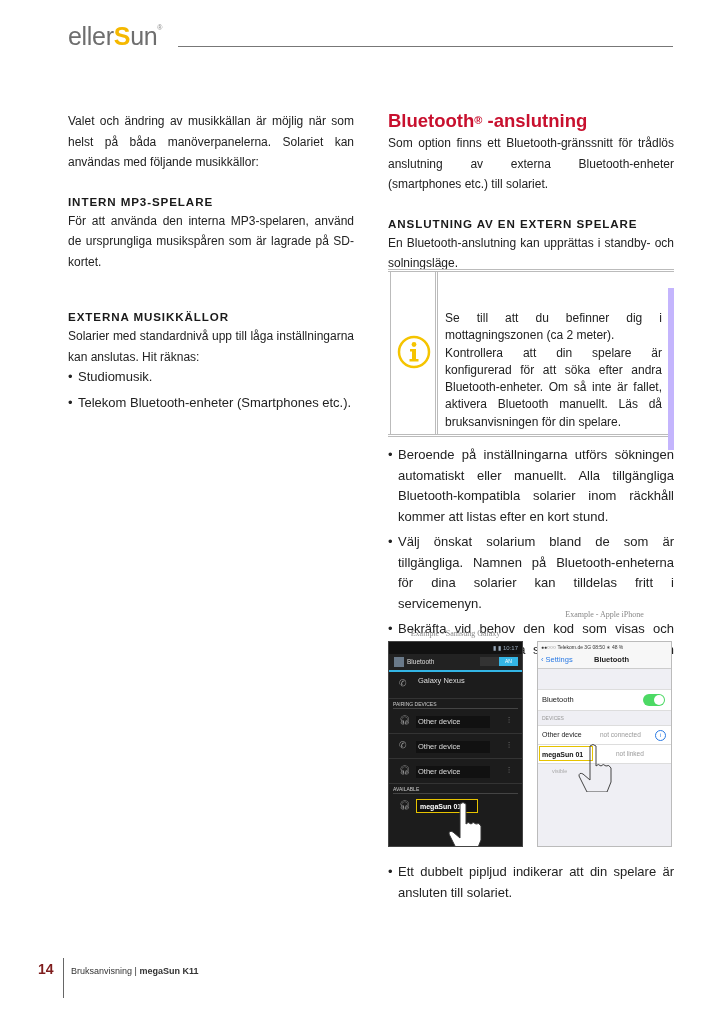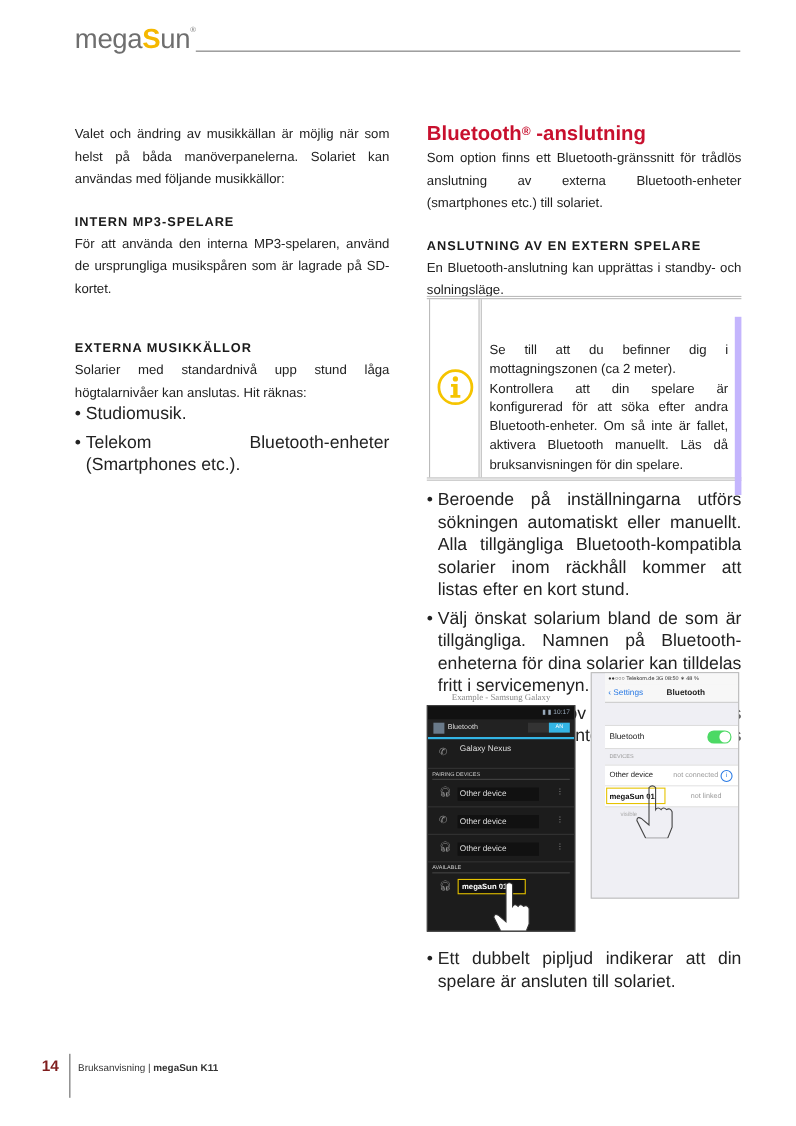--- a/index.html
+++ b/index.html
@@ -11,21 +11,21 @@
   .logo sup { font-size:7px; color:#888; vertical-align:top; position:relative; top:2px; }
   .header-rule { left:178px; top:46px; width:495px; height:1px; background:#777; }
   .col { width:286px; }
   .colL { left:68px; }
   .colR { left:388px; }
   h1 { margin:0; color:#c8102e; font-size:18.5px; font-weight:700; line-height:22px; }
   h1 sup { font-size:11px; vertical-align:top; position:relative; top:-1px; }
   p { margin:0; font-size:12px; line-height:20.5px; text-align:justify; }
   h3 { margin:0; font-size:11.6px; font-weight:700; letter-spacing:0.9px; line-height:18px; color:#1a1a1a; }
   ul { margin:0; padding:0; list-style:none; }
-  li { font-size:16px; line-height:20.5px; position:relative; padding-left:10px; text-align:justify; }
+  li { font-size:13px; line-height:20.5px; position:relative; padding-left:10px; text-align:justify; }
   li::before { content:"•"; position:absolute; left:0; top:0; }
   li.gap { margin-top:5px; }
   .info-box { left:388px; top:269px; width:286px; height:168px; border-top:3px double #bbb; border-bottom:3px double #bbb; box-sizing:border-box; }
   .info-icon-cell { position:absolute; left:2px; top:0; width:48px; height:100%; border-left:1px solid #bbb; border-right:3px double #bbb; box-sizing:border-box; }
   .info-text-cell { position:absolute; left:52px; top:16px; right:0; height:100%; border-right:6px solid #c4b5fd; box-sizing:border-box; padding:22px 6px 0 5px; }
   .info-text-cell p { font-size:12px; line-height:17.3px; }
   .shot-caption { font-size:8px; color:#888; text-align:center;font-family:Liberation Serif, serif; }
   .phone { overflow:hidden; }
   .and { left:388px; top:641px; width:135px; height:206px; background:#1c1c1c; border:1px solid #444; box-sizing:border-box; }
   .and-status { height:12px; background:#111; font-size:6px; color:#9ab; text-align:right; padding-right:4px; line-height:12px; }
@@ -34,21 +34,21 @@
   .and-bar .lbl { position:absolute; left:18px; }
   .and-bar .toggle { position:absolute; right:4px; top:3px; width:38px; height:9px; background:#333; }
   .and-bar .toggle span { position:absolute; right:0; top:0; width:19px; height:9px; background:#33b5e5; color:#fff; font-size:5px; line-height:9px; text-align:center; }
   .and-row { position:relative; height:24px; border-bottom:1px solid #333; font-size:7.5px; color:#ddd; }
   .and-row .ic { position:absolute; left:10px; top:7px; width:9px; height:9px; color:#999; font-size:9px; line-height:9px; }
   .and-row .nm { position:absolute; left:27px; top:7px; background:#111; width:72px; height:12px; line-height:12px; padding-left:2px; }
   .and-row .eq { position:absolute; right:12px; top:7px; color:#888; font-size:8px; }
   .and-section { height:10px; font-size:5px; color:#ccc; line-height:10px; padding-left:4px; position:relative; }
   .and-section::after { content:""; position:absolute; left:4px; right:4px; bottom:0; height:1px; background:#444; }
   .and-hl { position:absolute; left:27px; top:5px; width:62px; height:14px; border:1px solid #e6c300; background:#111; color:#fff; font-weight:700; font-size:7px; line-height:14px; padding-left:3px; box-sizing:border-box; }
-  .ios { left:537px; top:611px; width:135px; height:206px; background:#efeff4; border:1px solid #bbb; box-sizing:border-box;padding-left:12px; }
+  .ios { left:537px; top:641px; width:135px; height:206px; background:#efeff4; border:1px solid #bbb; box-sizing:border-box; }
   .ios-status { height:10px; font-size:5px; color:#333; line-height:10px; padding-left:3px; background:#f7f7f7; }
   .ios-nav { height:16px; background:#f7f7f7; border-bottom:1px solid #ccc; position:relative; font-size:7.5px; line-height:16px; }
   .ios-nav .back { position:absolute; left:3px; color:#2a7ae4; }
   .ios-nav .title { position:absolute; left:56px; font-weight:700; color:#222; }
   .ios-cell { height:20px; background:#fff; border-top:1px solid #ddd; border-bottom:1px solid #ddd; position:relative; font-size:7.5px; line-height:20px; padding-left:4px; color:#222; }
   .ios-switch { position:absolute; right:6px; top:4px; width:22px; height:12px; border-radius:6px; background:#4cd964; }
   .ios-switch::after { content:""; position:absolute; right:1px; top:1px; width:10px; height:10px; border-radius:50%; background:#fff; }
   .ios-devhdr { font-size:5px; color:#999; height:14px; line-height:14px; padding-left:4px; }
   .ios-row { height:18px; background:#fff; border-bottom:1px solid #ddd; position:relative; font-size:7px; line-height:18px; padding-left:4px; }
   .ios-row .st { position:absolute; left:62px; color:#999; font-size:6.5px; }
@@ -56,29 +56,29 @@
   .ios-hl { position:absolute; left:1px; top:1px; width:54px; height:15px; border:1px solid #e6c300; font-weight:700; color:#111; line-height:15px; padding-left:2px; box-sizing:border-box; background:#fff; }
   .ios-visible { font-size:5.5px; color:#aaa; padding-left:14px; line-height:14px; }
   .footer-num { left:38px; top:961px; font-size:14px; font-weight:700; color:#7f1d1d; }
   .footer-rule { left:63px; top:958px; width:1px; height:40px; background:#666; }
   .footer-text { left:71px; top:966px; font-size:9px; color:#333; }
   .footer-text b { font-weight:700; }
 </style>
 </head>
 <body>
 
-<div class="abs logo"><span>mega</span><span class="s">S</span><span>un</span><sup>®</sup></div>
+<div class="abs logo"><span>eller</span><span class="s">S</span><span>un</span><sup>®</sup></div>
 <div class="abs header-rule"></div>
 
 <div class="abs col colL" style="top:110px;">
   <p style="margin-top:1px;">Valet och ändring av musikkällan är möjlig när som helst på båda manöverpanelerna. Solariet kan användas med följande musikkällor:</p>
   <h3 style="margin-top:20px;">INTERN MP3-SPELARE</h3>
   <p>För att använda den interna MP3-spelaren, använd de ursprungliga musikspåren som är lagrade på SD-kortet.</p>
   <h3 style="margin-top:36px;">EXTERNA MUSIKKÄLLOR</h3>
-  <p>Solarier med standardnivå upp stund låga högtalarnivåer kan anslutas. Hit räknas:</p>
+  <p>Solarier med standardnivå upp till låga inställningarna kan anslutas. Hit räknas:</p>
   <ul>
     <li>Studiomusik.</li>
     <li class="gap">Telekom Bluetooth-enheter (Smartphones etc.).</li>
   </ul>
 </div>
 
 <div class="abs col colR" style="top:110px;">
   <h1><span>Bluetooth</span><sup>®</sup><span> -anslutning</span></h1>
   <p style="margin-top:1px;">Som option finns ett Bluetooth-gränssnitt för trådlös anslutning av externa Bluetooth-enheter (smartphones etc.) till solariet.</p>
   <h3 style="margin-top:20px;">ANSLUTNING AV EN EXTERN SPELARE</h3>

